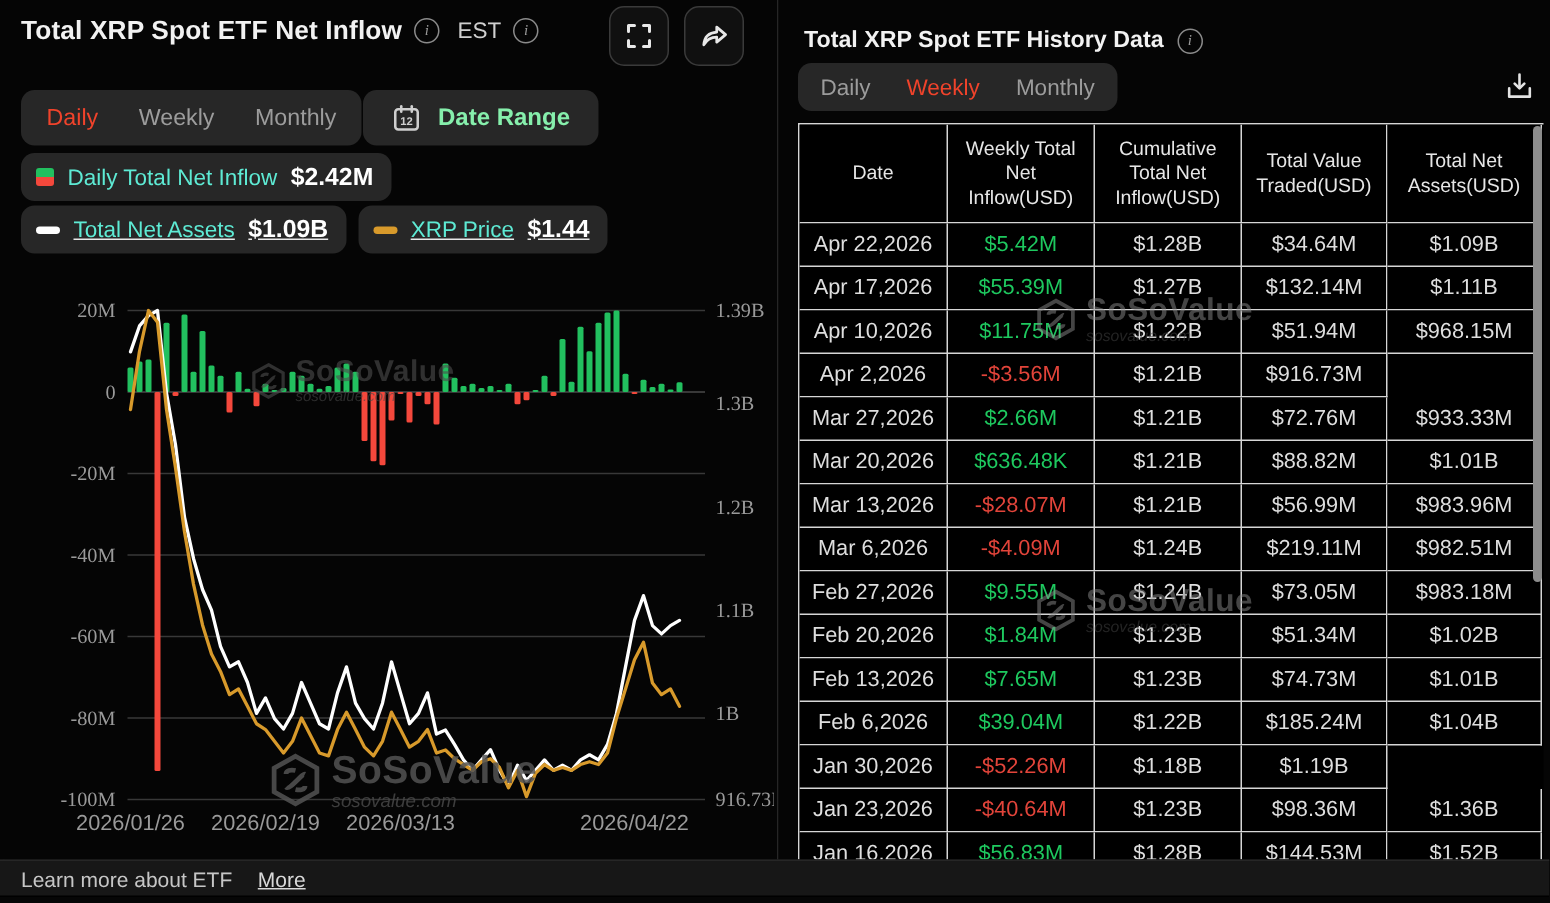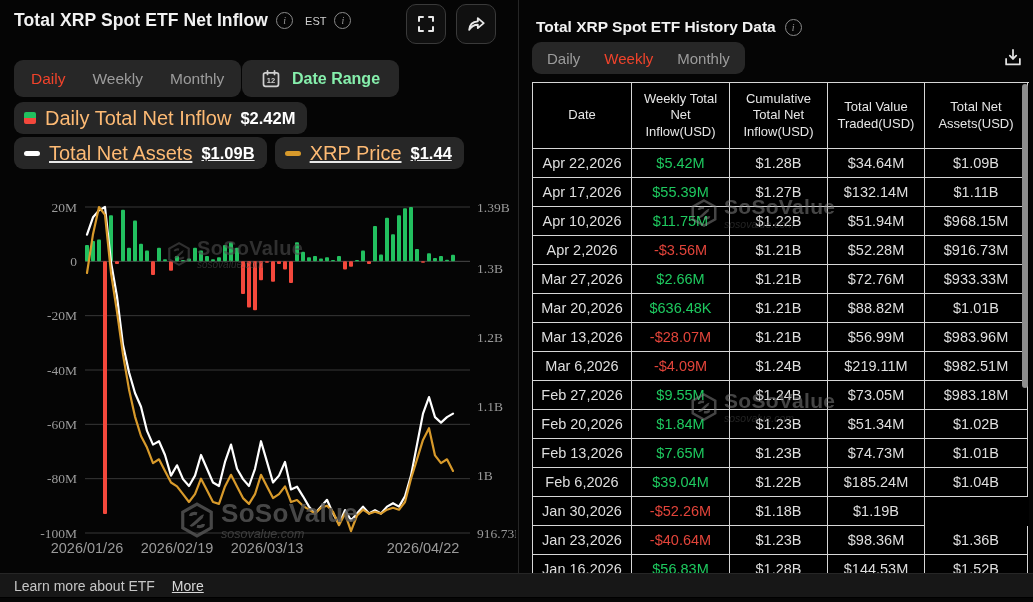--- a/index.html
+++ b/index.html
@@ -7,40 +7,40 @@
     width:1033px;height:602px;position:relative;overflow:hidden;
     background:#060606;color:#e8e8e8;
     font-family:"Liberation Sans", sans-serif;
     -webkit-font-smoothing:antialiased;
   }
   .edge-line{position:absolute;top:0;width:1px;height:573px;background:#262626;}
   
   .left-panel{position:absolute;left:0;top:0;width:518px;height:573px;background:#050505;}
   .lp-header{position:absolute;left:14px;top:10px;display:flex;align-items:center;gap:8px;}
   .lp-title{font-size:17.5px;font-weight:700;color:#f2f2f2;letter-spacing:.1px;}
-  .est{font-size:11px;color:#cfcfcf;margin-left:4px;}
+  .est{font-size:15px;color:#cfcfcf;margin-left:4px;}
   .info{display:inline-flex;align-items:center;justify-content:center;
     width:15px;height:15px;border:1.4px solid #8b8b8b;border-radius:50%;
     color:#9a9a9a;font-size:10px;font-family:"Liberation Serif",serif;font-style:italic;flex:0 0 auto;}
   .icon-btn{position:absolute;top:4px;width:38px;height:38px;border-radius:10px;
     background:#101010;border:1px solid #3a3a3a;display:flex;align-items:center;justify-content:center;cursor:pointer;}
   .icon-btn svg{stroke:#e8e8e8;fill:none;stroke-width:2;stroke-linecap:round;stroke-linejoin:round;}
   .pill{background:#272727;border-radius:9px;}
   .tabbar{position:absolute;display:inline-flex;align-items:center;}
   #left-tabs{left:14px;top:60px;height:37px;padding:0 17px;gap:27px;font-size:15.5px;}
   .tab{color:#9c9c9c;font-weight:500;cursor:pointer;white-space:nowrap;}
   .tab.active{color:#f0432b;}
   .date-range{position:absolute;left:242px;top:60px;height:37px;display:inline-flex;
     align-items:center;gap:11px;padding:0 19px;cursor:pointer;}
   .date-range .dr-label{font-size:16px;font-weight:700;color:#86efac;}
   .legend-row{position:absolute;left:14px;display:flex;gap:8px;}
   #legend-a{top:102px;}
   #legend-b{top:137px;text-decoration:underline;}
   .legend-pill{display:inline-flex;align-items:center;height:32px;padding:0 12px 0 10px;gap:9px;cursor:pointer;}
-  .legend-name{font-size:20px;color:#fdba74;}
+  .legend-name{font-size:15px;color:#5eead4;}
   .legend-val{font-size:16.5px;font-weight:700;color:#ffffff;}
   .sw-split{width:12px;height:12px;border-radius:2px;overflow:hidden;display:flex;flex-direction:column;flex:0 0 auto;}
   .sw-split i{flex:1;}
   .dash{width:16px;height:5px;border-radius:3px;flex:0 0 auto;}
   #chart-svg{position:absolute;left:0;top:182px;cursor:crosshair;}
   
   .wm{position:absolute;display:flex;align-items:center;gap:5px;pointer-events:none;color:#4d4d4d;}
   .wm svg{flex:0 0 auto;stroke:currentColor;fill:none;}
   .wm .col{display:flex;flex-direction:column;line-height:1;}
   .wm .brand{font-weight:700;letter-spacing:.3px;}
@@ -305,21 +305,20 @@
           <div class="tcell">Apr 10,2026</div>
           <div class="tcell pos">$11.75M</div>
           <div class="tcell">$1.22B</div>
           <div class="tcell">$51.94M</div>
           <div class="tcell">$968.15M</div>
         </div>
         <div class="trow">
           <div class="tcell">Apr 2,2026</div>
           <div class="tcell neg">-$3.56M</div>
           <div class="tcell">$1.21B</div>
-          <div class="tcell">$52.28M</div>
           <div class="tcell">$916.73M</div>
         </div>
         <div class="trow">
           <div class="tcell">Mar 27,2026</div>
           <div class="tcell pos">$2.66M</div>
           <div class="tcell">$1.21B</div>
           <div class="tcell">$72.76M</div>
           <div class="tcell">$933.33M</div>
         </div>
         <div class="trow">

